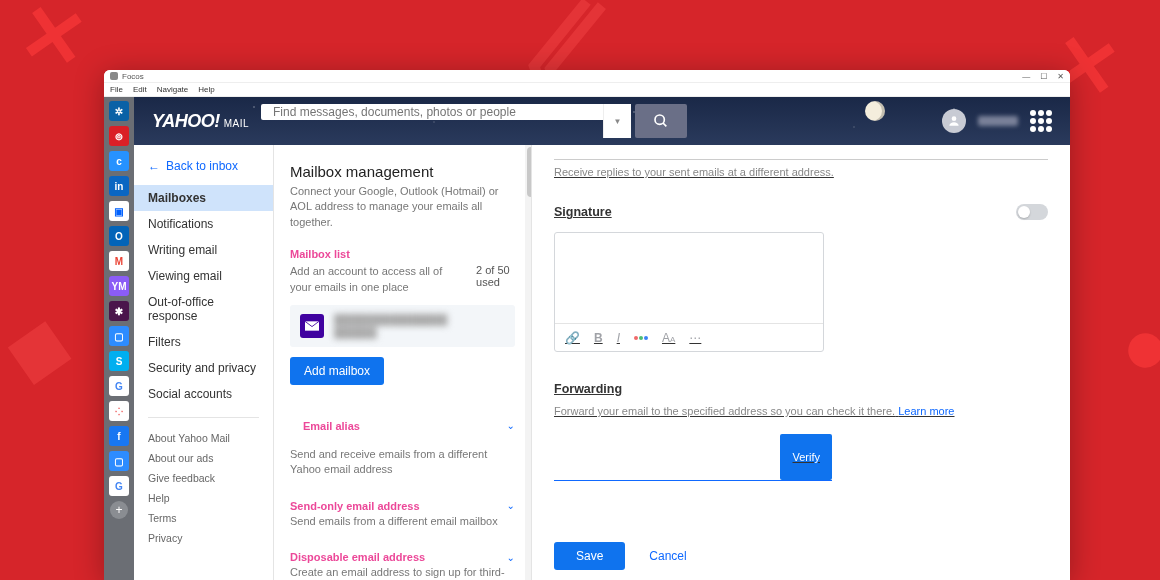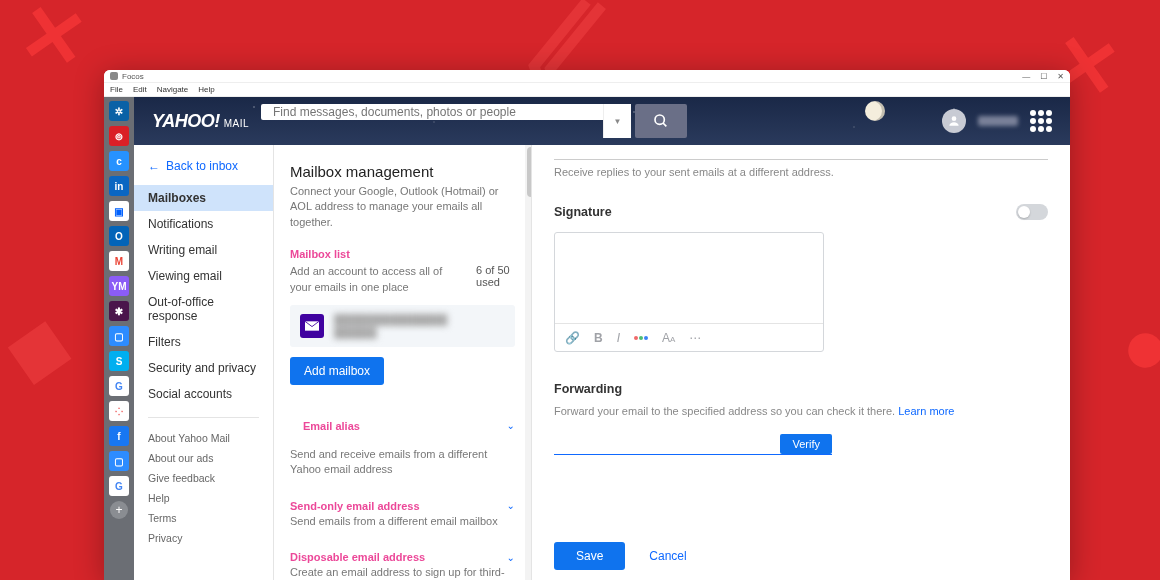--- a/index.html
+++ b/index.html
@@ -47,33 +47,33 @@
 .mp-h2 { font-size: 11px; font-weight: 600; color: #ec4899; margin-bottom: 4px; display: flex; justify-content: space-between; align-items: center; }
 .mp-usage { font-size: 11px; color: #555; font-weight: 400; }
 .mailbox-card { background: #f3f6f9; padding: 8px 10px; display: flex; align-items: center; gap: 10px; margin: 10px 0; border-radius: 3px; }
 .mailbox-card-icon { width: 24px; height: 24px; background: #4002a0; border-radius: 3px; display: flex; align-items: center; justify-content: center; }
 .mailbox-card-icon svg { width: 14px; height: 10px; }
 .mailbox-card-text { filter: blur(3px); color: #aaa; font-size: 10px; line-height: 1.3; }
 .add-btn { background: #0f73ee; color: #ffffff; border: none; padding: 7px 14px; font-size: 12px; border-radius: 3px; cursor: pointer; }
 .mp-section { margin-top: 22px; }
 .mp-section-head { display: flex; justify-content: space-between; align-items: center; cursor: pointer; }
 .chevron { color: #0f69ff; font-size: 10px; }
-.right-pane { flex: 1; padding: 14px 22px; overflow-y: auto; font-size: 12px; color: #333; position: relative; }
+.right-pane { flex: 1; padding: 14px 22px; overflow-y: auto; font-size: 12px; color: #333; position: relative; text-decoration: underline; }
 .rp-hint { font-size: 11px; color: #888; border-top: 1px solid #ccc; padding-top: 6px; }
 .rp-row { display: flex; justify-content: space-between; align-items: center; margin-top: 26px; }
 .rp-label { font-size: 12.5px; font-weight: 600; color: #333; }
 .toggle { width: 32px; height: 16px; background: #d4d7db; border-radius: 10px; position: relative; }
 .toggle::after { content: ""; position: absolute; left: 2px; top: 2px; width: 12px; height: 12px; background: #fff; border-radius: 50%; box-shadow: 0 1px 2px rgba(0,0,0,0.2); }
 .sig-box { border: 1px solid #d4d7db; border-radius: 3px; height: 120px; margin-top: 12px; display: flex; flex-direction: column; width: 270px; }
 .sig-body { flex: 1; }
 .sig-toolbar { border-top: 1px solid #e4e4e4; height: 28px; display: flex; align-items: center; gap: 14px; padding: 0 10px; color: #a0a2a7; font-size: 12px; }
 .rp-desc { font-size: 11px; color: #888; margin-top: 8px; line-height: 1.45; }
 .rp-desc a { color: #0f69ff; text-decoration: none; }
 .verify-row { display: flex; justify-content: flex-end; border-bottom: 1px solid #0f69ff; padding-bottom: 0; margin-top: 14px; width: 278px; }
-.verify-btn { background: #0f73ee; color: #fff; border: none; padding: 4px 12px; font-size: 11px; border-radius: 2px; cursor: pointer; }
+.verify-btn { background: #0f73ee; color: #fff; border: none; padding: 17px 12px; font-size: 11px; border-radius: 2px; cursor: pointer; }
 .footer-btns { position: absolute; bottom: 10px; left: 22px; display: flex; gap: 24px; align-items: center; }
 .save-btn { background: #0f73ee; color: #fff; border: none; padding: 7px 22px; font-size: 12px; border-radius: 3px; cursor: pointer; }
 .cancel-link { color: #0f69ff; font-size: 12px; cursor: pointer; }
 </style>
 </head>
 <body>
 
 <div class="bg-shapes">
   <div class="bg-x" style="left:20px; top:-10px;">✕</div>
   <div class="bg-x" style="left:440px; top:-40px; font-size:160px; color:rgba(255,80,80,.35);">《</div>
@@ -188,21 +188,21 @@
           <div class="middle-scroll">
               <div class="middle-scroll-thumb"></div>
             </div>
           <div class="mp-h1">Mailbox management</div>
           <div class="mp-sub">Connect your Google, Outlook (Hotmail) or AOL address to manage your emails all together.</div>
           <div class="mp-h2">
             <span>Mailbox list</span>
           </div>
           <div style="display:flex; justify-content:space-between; gap:10px;">
             <div class="mp-sub" style="margin-bottom:0">Add an account to access all of your emails in one place</div>
-            <div class="mp-usage">6 of 50 used</div>
+            <div class="mp-usage">2 of 50 used</div>
           </div>
           <div class="mailbox-card">
             <div class="mailbox-card-icon">
               <svg viewBox="0 0 24 16" fill="#fff">
                   <rect x="0" y="0" width="24" height="16" fill="#fff"></rect>
                   <path d="M0 0 L12 9 L24 0" stroke="#4002a0" stroke-width="1.5" fill="none"></path>
                 </svg>
             </div>
             <div class="mailbox-card-text">████████████████<br>██████</div>
           </div>

